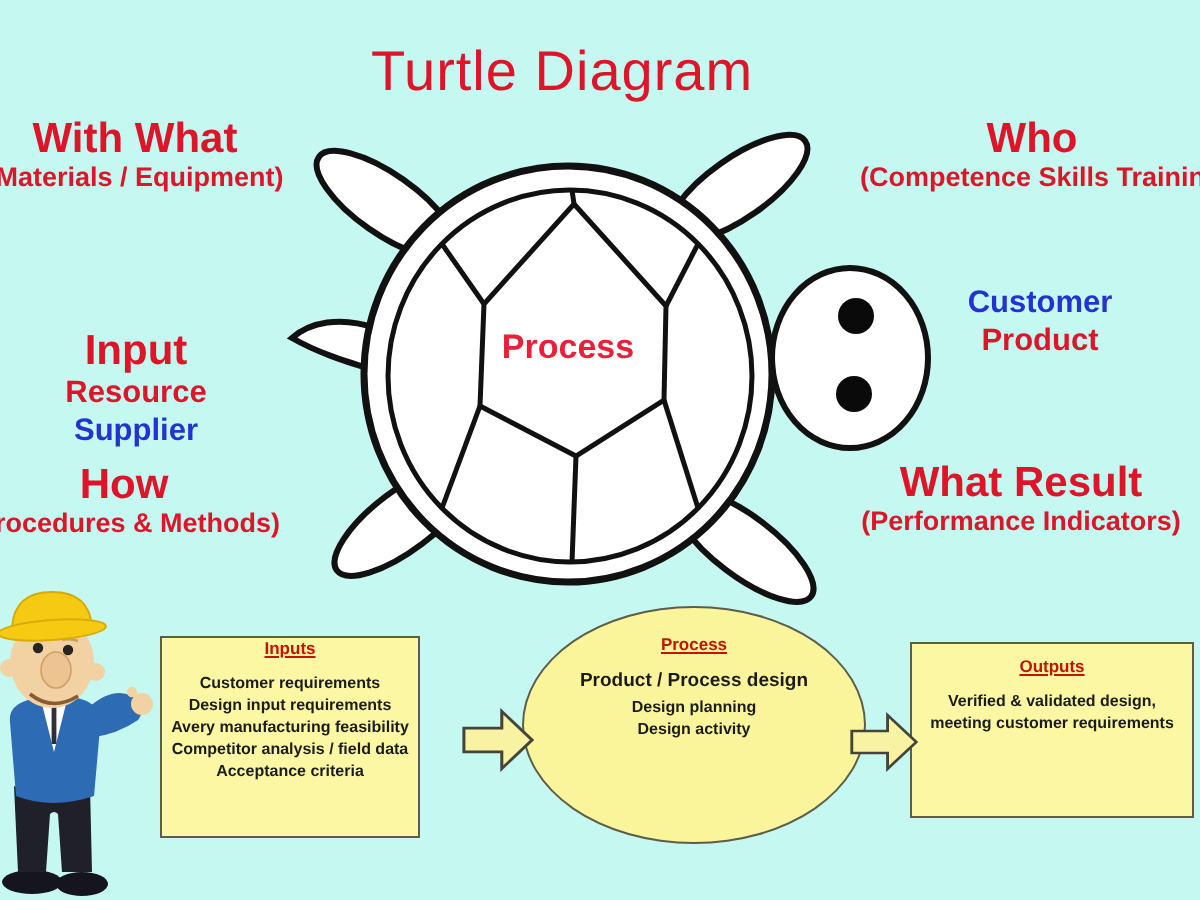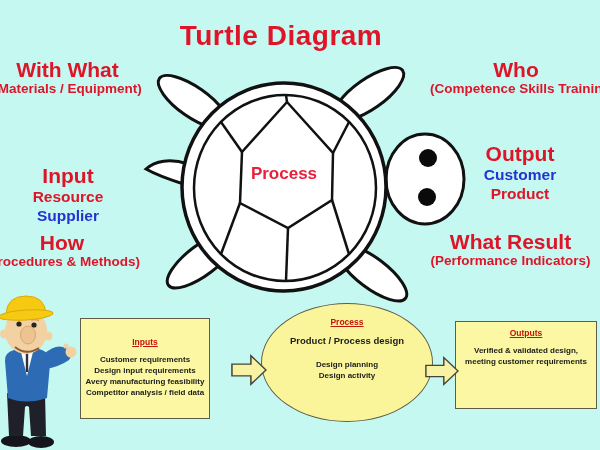--- a/index.html
+++ b/index.html
@@ -5,21 +5,21 @@
   html,body{margin:0;padding:0;}
   body{
     width:600px;height:450px;position:relative;overflow:hidden;
     background:#c6f8f2;
     font-family:"Liberation Sans","DejaVu Sans",sans-serif;
   }
   .abs{position:absolute;}
   
   .title{
     left:0;top:20px;width:562px;text-align:center;
-    color:#de1529;font-size:28px;font-weight:bold;letter-spacing:.5px;
+    color:#de1529;font-size:28px;font-weight:normal;letter-spacing:.5px;
   }
   
   .corner{position:absolute;text-align:center;color:#de1529;font-weight:bold;}
   .corner .heading{font-size:21px;line-height:1.1;}
   .corner .sub{font-size:13.5px;white-space:nowrap;line-height:1.2;}
   .corner .line{font-size:15.5px;line-height:1.25;text-align:center;}
   .blue{color:#2433cf;}
   
   .process-label{
     left:232px;top:164px;width:104px;text-align:center;
@@ -32,23 +32,23 @@
   }
   .flow-heading{
     color:#c41408;font-size:8.5px;font-weight:bold;
     text-decoration:underline;margin-bottom:7px;
   }
   .list-line{font-size:8px;line-height:11px;}
   .flow-ellipse{
     position:absolute;background:#faf59b;border:1.6px solid #5d5d49;
     border-radius:50%;text-align:center;color:#1c1c1c;font-weight:bold;box-sizing:border-box;
   }
-  .bold-line{font-size:9.5px;line-height:13px;margin-bottom:12px;}
+  .bold-line{font-size:9.5px;line-height:13px;margin-bottom:1px;}
   .outputs-text{font-size:8px;line-height:11px;padding:0 8px;text-align:center;}
-  .inputs-box{left:80px;top:318px;width:130px;height:101px;padding-top:18px;}
+  .inputs-box{left:80px;top:318px;width:130px;height:101px;padding-top:0;}
   .process-ellipse{left:261px;top:303px;width:172px;height:119px;padding-top:13px;}
   .outputs-box{left:455px;top:321px;width:142px;height:88px;padding-top:6px;}
   .arrow{position:absolute;z-index:3;}
 </style>
 </head>
 <body>
 
 <div class="abs title">Turtle Diagram</div>
 
 <div class="corner" style="left:-30px;top:58px;width:195px;">
@@ -61,21 +61,20 @@
   <div class="sub">(Competence Skills Training)</div>
 </div>
 
 <div class="corner" style="left:8px;top:144px;width:120px;margin-top:20px;">
   <div class="heading">Input</div>
   <div class="line">Resource</div>
   <div class="line blue">Supplier</div>
 </div>
 
 <div class="corner" style="left:452px;top:142px;width:136px;">
-  <div class="heading">Output</div>
   <div class="line blue">Customer</div>
   <div class="line">Product</div>
 </div>
 
 <div class="corner" style="left:-34px;top:231px;width:192px;">
   <div class="heading">How</div>
   <div class="sub">(Procedures &amp; Methods)</div>
 </div>
 
 <div class="corner" style="left:418px;top:230px;width:185px;">
@@ -144,20 +143,21 @@
   </g>
 </svg>
 
 <div class="flow-box inputs-box">
   <div class="flow-heading">Inputs</div>
   <div>
       <div class="list-line">Customer requirements</div>
       <div class="list-line">Design input requirements</div>
       <div class="list-line">Avery manufacturing feasibility</div>
       <div class="list-line">Competitor analysis / field data</div>
+      <div class="list-line">Acceptance criteria</div>
     </div>
 </div>
 
 <svg class="arrow" style="left:231px;top:354px;" width="36" height="32" viewBox="0 0 38 38" preserveAspectRatio="none">
   <path d="M1,12 H21 V2 L37,19 L21,36 V26 H1 Z" fill="#f7f3a2" stroke="#44443a" stroke-width="1.6"></path>
 </svg>
 
 <div class="flow-ellipse process-ellipse">
   <div class="flow-heading">Process</div>
   <div class="bold-line">Product / Process design</div>

